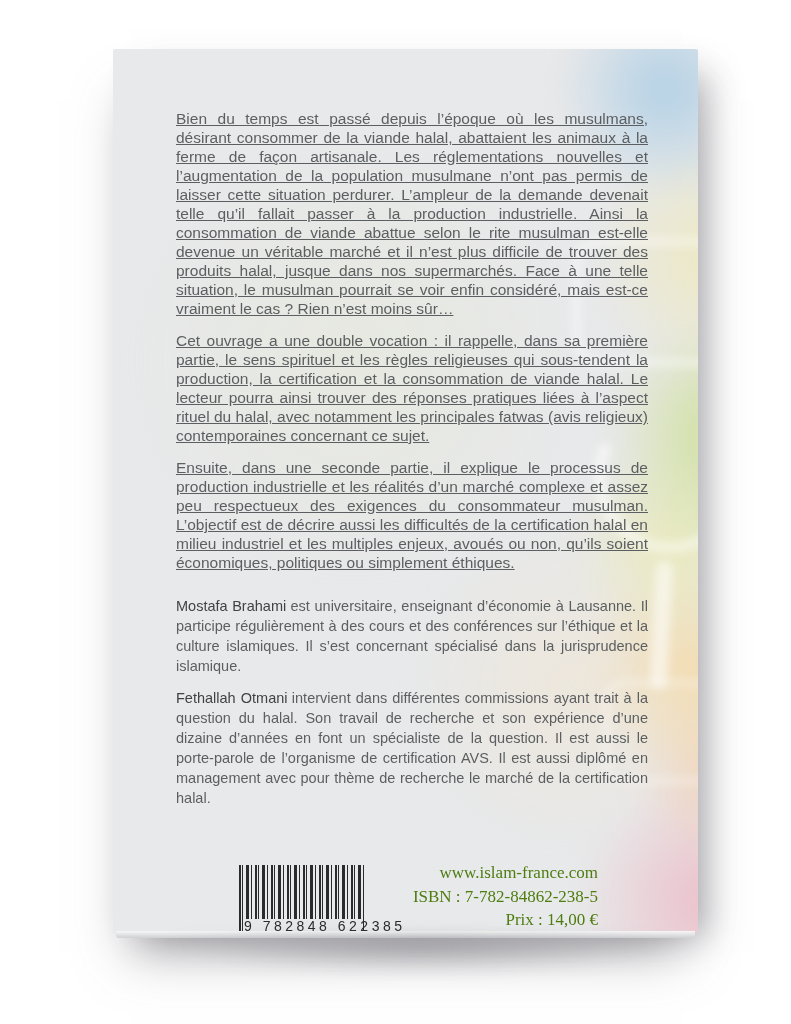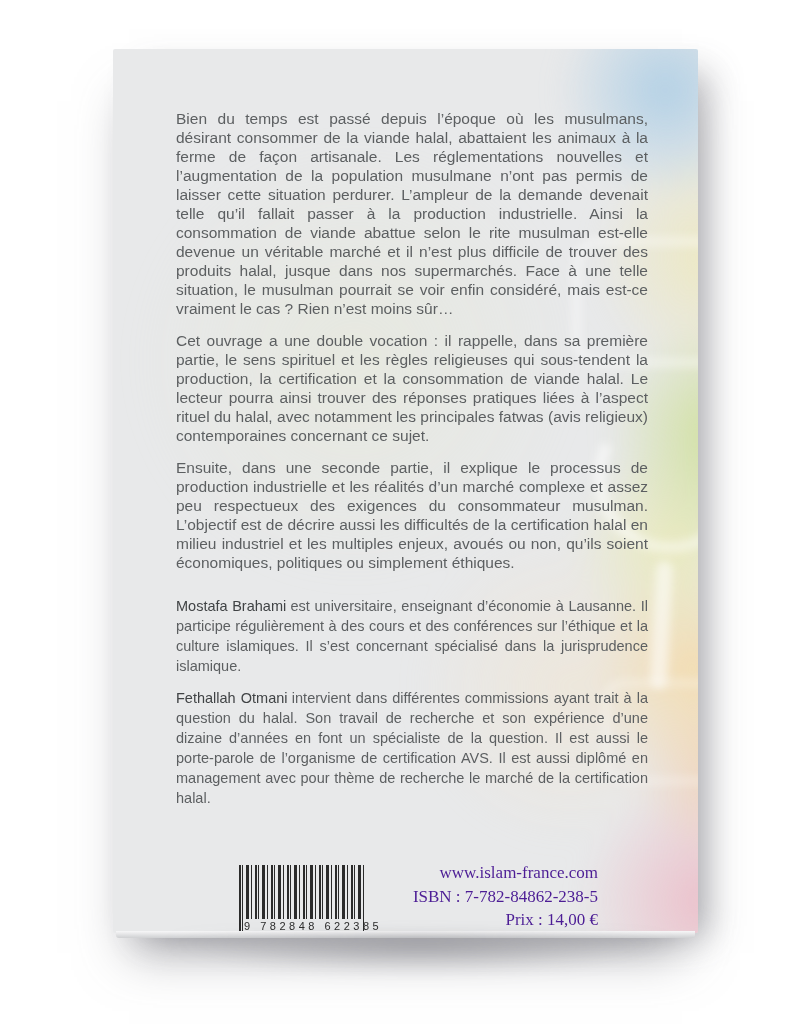--- a/index.html
+++ b/index.html
@@ -83,20 +83,21 @@
   .content{
     position:absolute;
     left:63px;right:50px;top:60px;bottom:0;
     color:#5c5f61;
   }
   .para{
     margin:0 0 13px 0;
     font-size:15.5px;
     line-height:19px;
     text-align:justify;
+    text-decoration:underline;
   }
   .bios{margin-top:24px;}
   .bio{
     margin:0 0 12px 0;
     font-size:14.5px;
     line-height:20px;
     text-align:justify;
   }
   .bio strong{
     color:#404345;
@@ -121,33 +122,33 @@
     background:repeating-linear-gradient(90deg,
       #2b2b2b 0 2px,  transparent 2px 3px,
       #2b2b2b 3px 4px, transparent 4px 7px,
       #2b2b2b 7px 10px,transparent 10px 12px,
       #2b2b2b 12px 13px,transparent 13px 16px);
   }
   .barcode-digits{
     position:absolute;
     left:5px;right:5px;bottom:0;height:14px;
     background:#e7e8e9;
-    font-size:11px;
+    font-size:14px;
     letter-spacing:3.5px;
     color:#2b2b2b;
     text-align:right;
     line-height:14px;
     white-space:nowrap;
     text-decoration:underline;
   }
   .imprint{
     font-family:"Liberation Serif","DejaVu Serif",serif;
     font-size:17px;
     line-height:23.5px;
-    color:#4c1d95;
+    color:#4d7c0f;
     text-align:right;
   }
 </style>
 </head>
 <body>
 
 <div class="book">
   <div class="tints"></div>
   <div class="ghost ghost-rect1"></div>
   <div class="ghost ghost-curve"></div>

